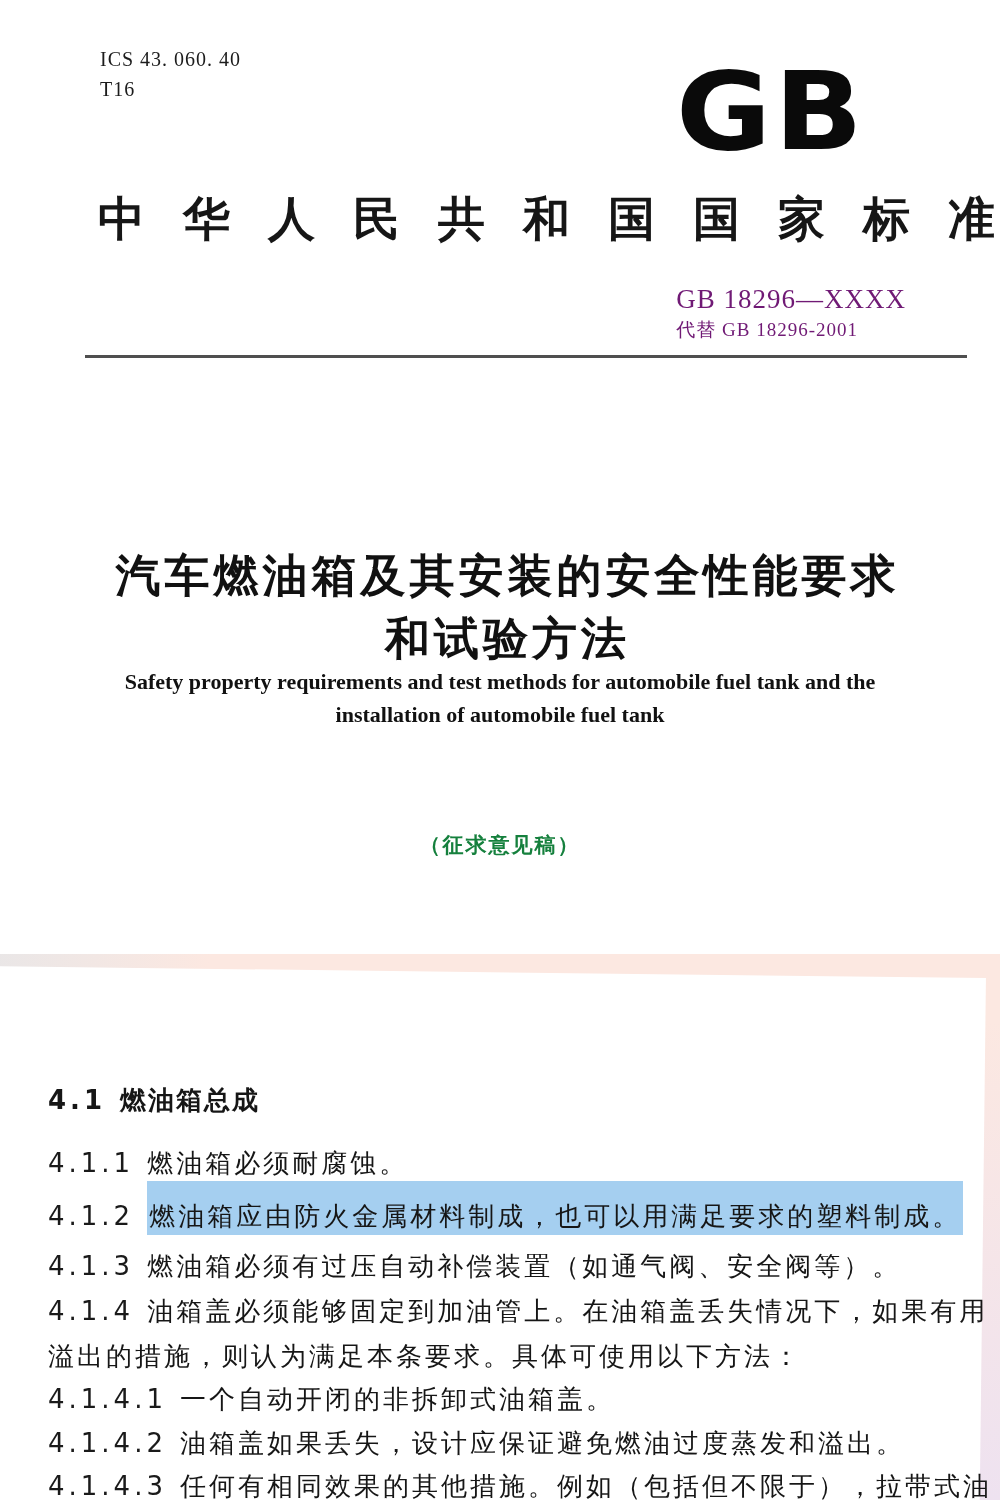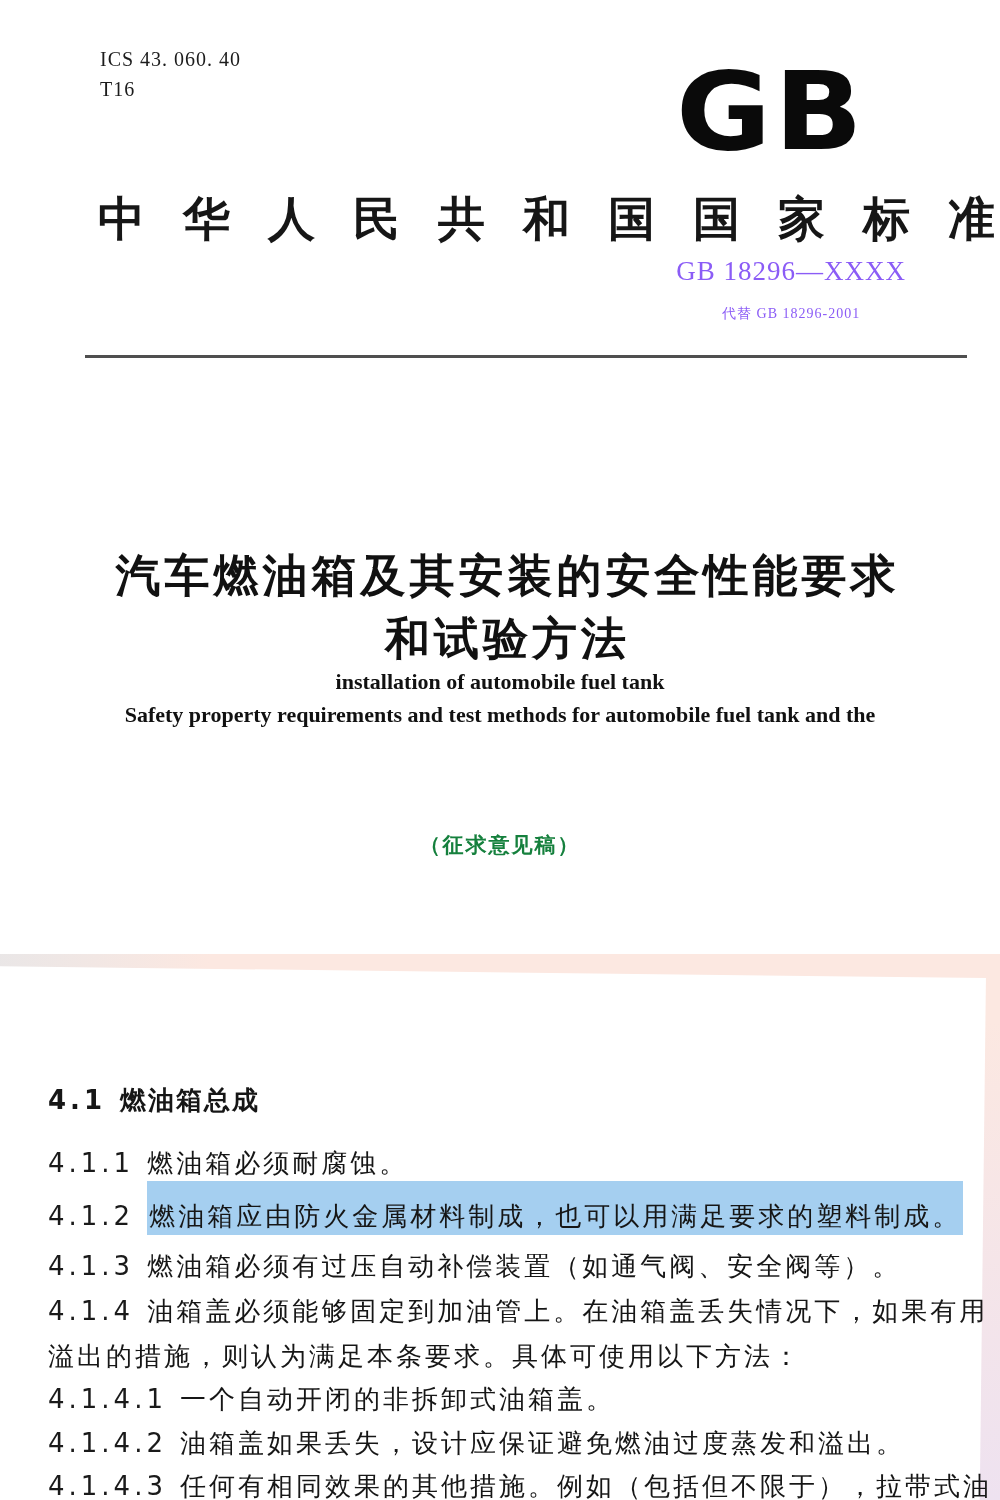--- a/index.html
+++ b/index.html
@@ -16,23 +16,23 @@
   .ics-block{position:absolute;left:100px;top:44px;font-size:20px;color:#1c1c1c;line-height:30px;letter-spacing:1px;}
   .gb-logo{
     position:absolute;left:676px;top:58px;width:250px;height:115px;
     font-family:"DejaVu Sans",sans-serif;font-weight:900;font-size:116px;line-height:115px;
     letter-spacing:3px;color:#0a0a0a;transform:scaleY(0.93);transform-origin:top left;
   }
   .cn-heading{
     position:absolute;left:98px;top:188px;white-space:nowrap;
     font-size:47px;font-weight:bold;letter-spacing:38px;color:#161616;
   }
-  .std-num-block{position:absolute;right:94px;top:256px;text-align:center;color:#8b5cf6;}
+  .std-num-block{position:absolute;right:94px;top:284px;text-align:left;color:#701a75;}
   .std-num{font-size:27px;letter-spacing:1px;}
-  .std-replaces{font-size:14px;margin-top:18px;letter-spacing:1px;}
+  .std-replaces{font-size:19px;margin-top:2px;letter-spacing:1px;}
   .header-rule{position:absolute;left:85px;top:355px;width:882px;height:3px;background:#4f4f4f;}
   .title-cn{
     position:absolute;left:0;right:0;top:544px;text-align:center;
     font-family:"Liberation Sans","DejaVu Sans",sans-serif;font-weight:bold;
     font-size:45px;line-height:63px;letter-spacing:4px;color:#111;padding-left:15px;
   }
   .title-en{
     position:absolute;left:0;right:0;top:665px;text-align:center;
     font-weight:bold;font-size:22px;line-height:33px;color:#111;
   }
@@ -75,22 +75,22 @@
     </div>
 
     <div class="header-rule"></div>
 
     <div class="title-cn">
       <div>汽车燃油箱及其安装的安全性能要求</div>
       <div>和试验方法</div>
     </div>
 
     <div class="title-en">
+      <div>Safety property requirements and test methods for automobile fuel tank and the</div>
       <div>installation of automobile fuel tank</div>
-      <div>Safety property requirements and test methods for automobile fuel tank and the</div>
     </div>
 
     <div class="draft-note">（征求意见稿）</div>
   </div>
 
   <div class="page2-bg"></div>
 
   <div class="page2-content">
 
 

